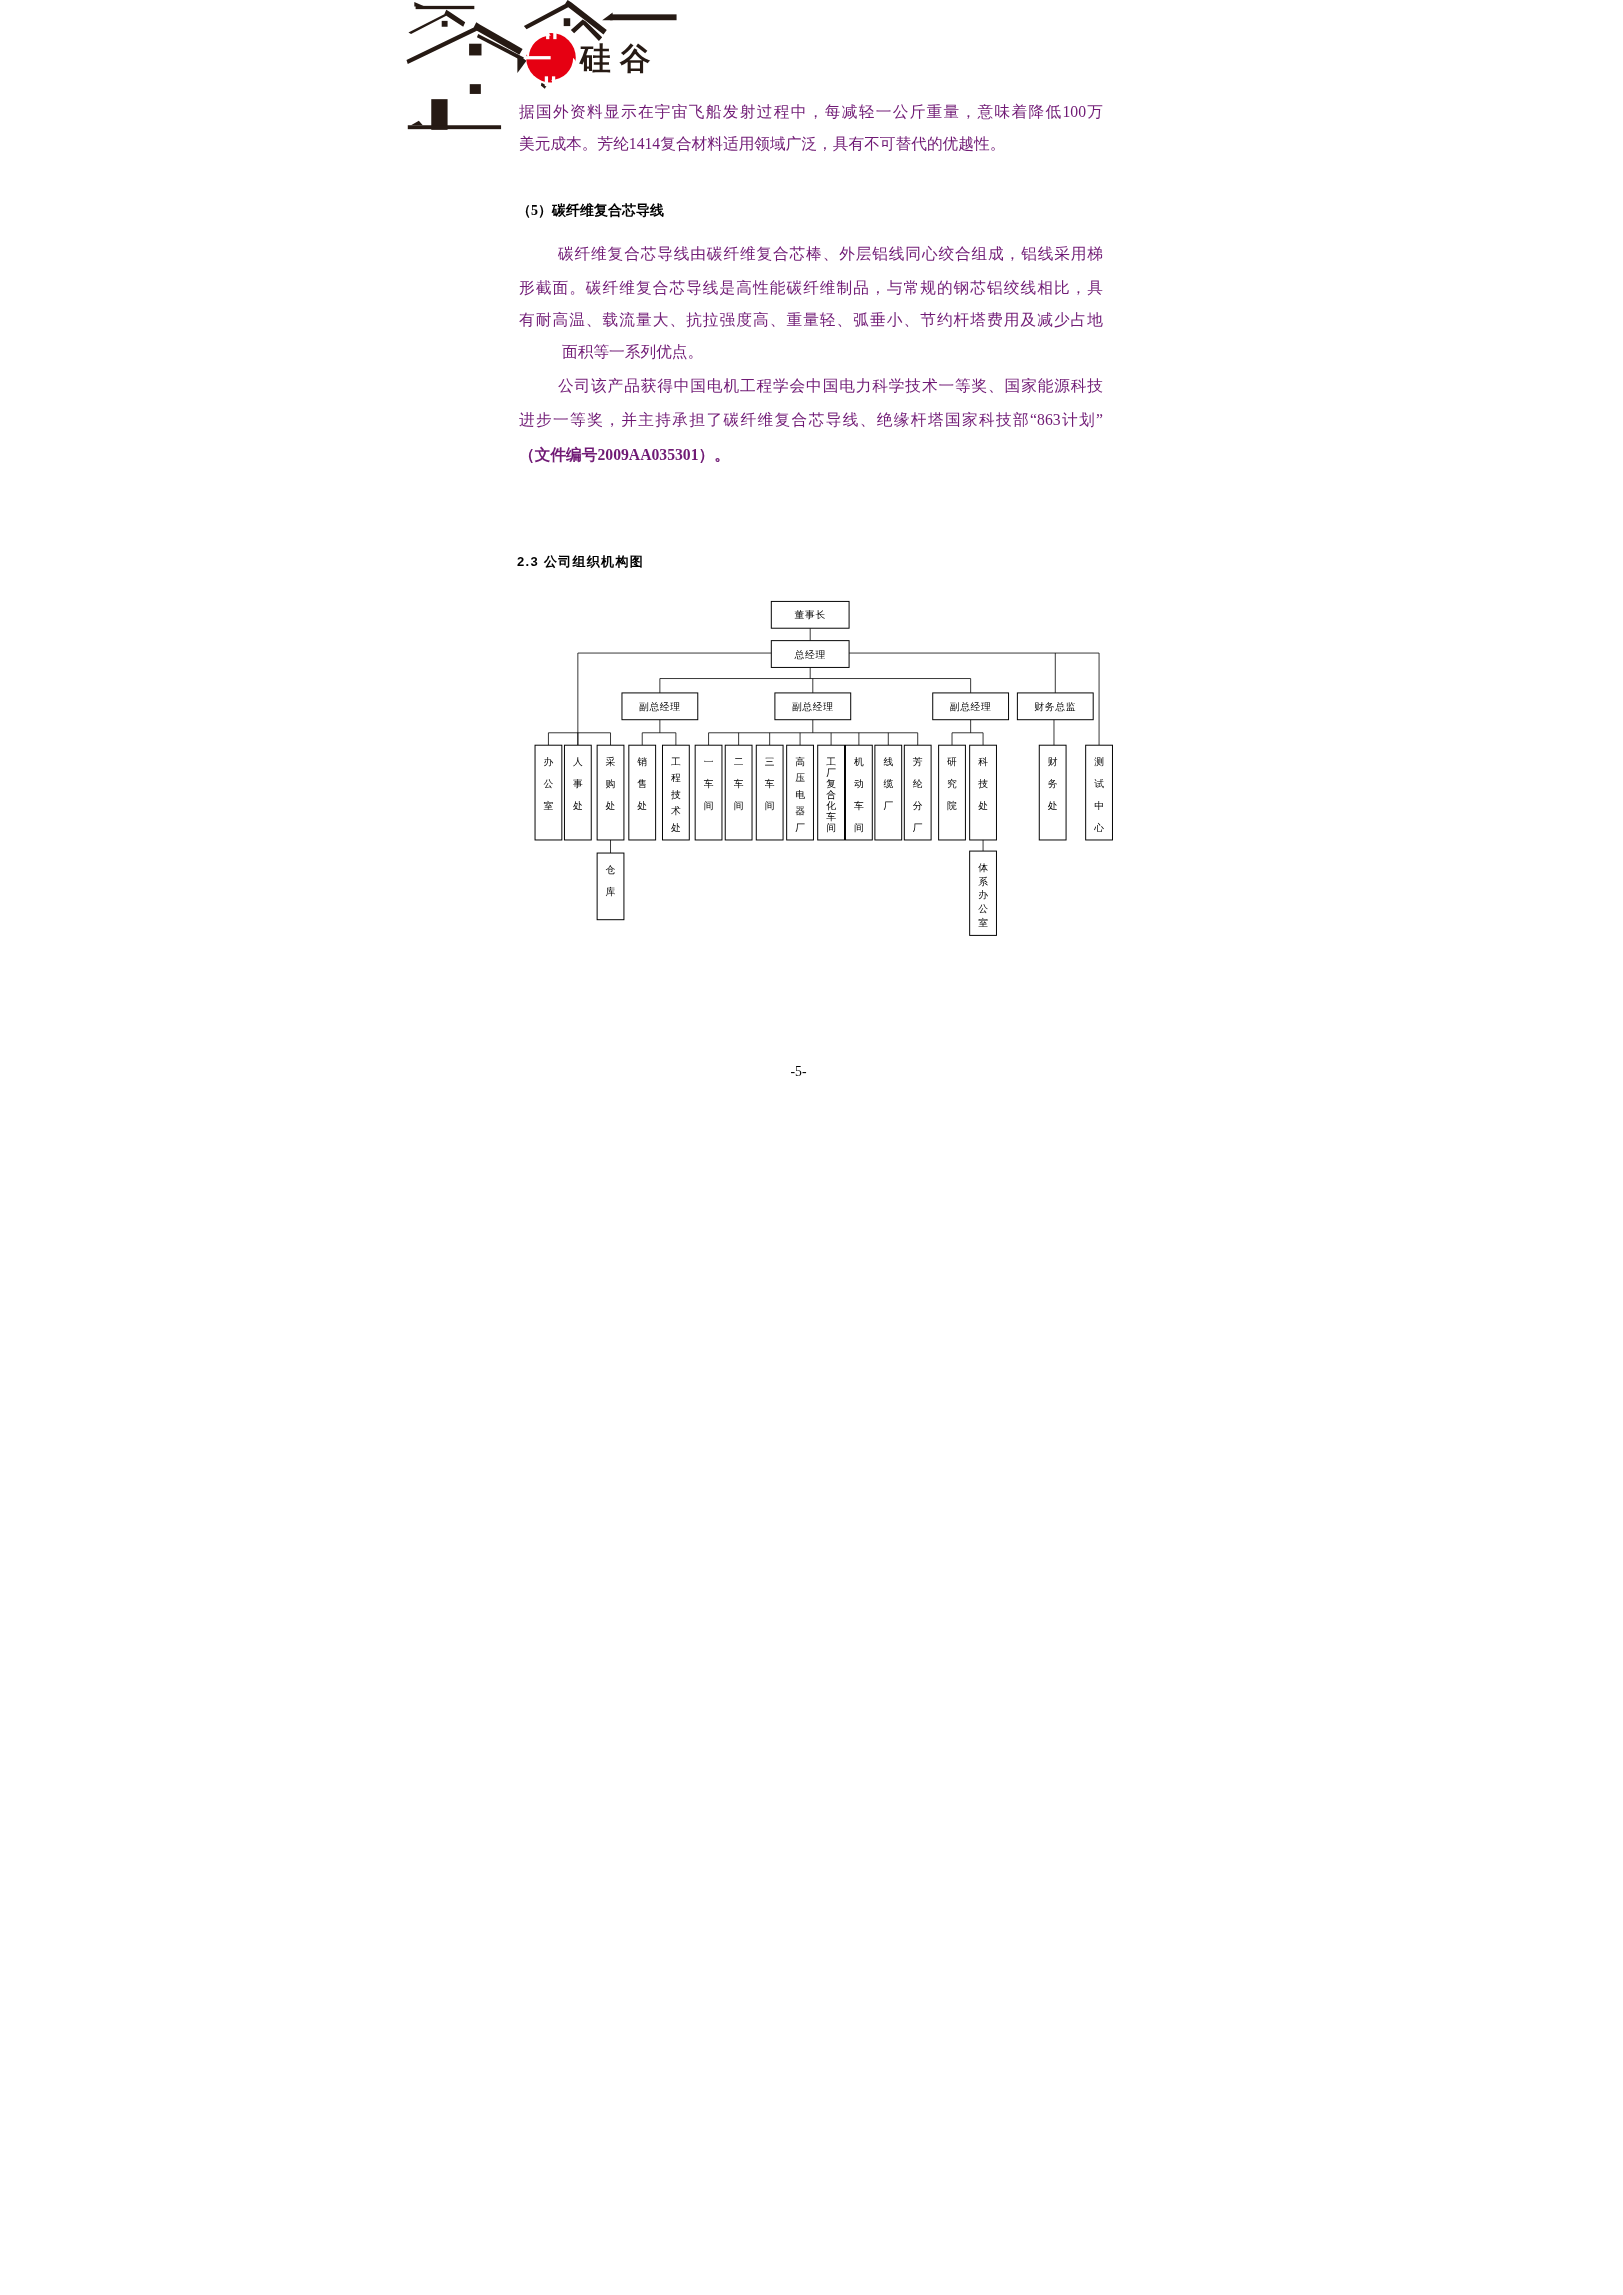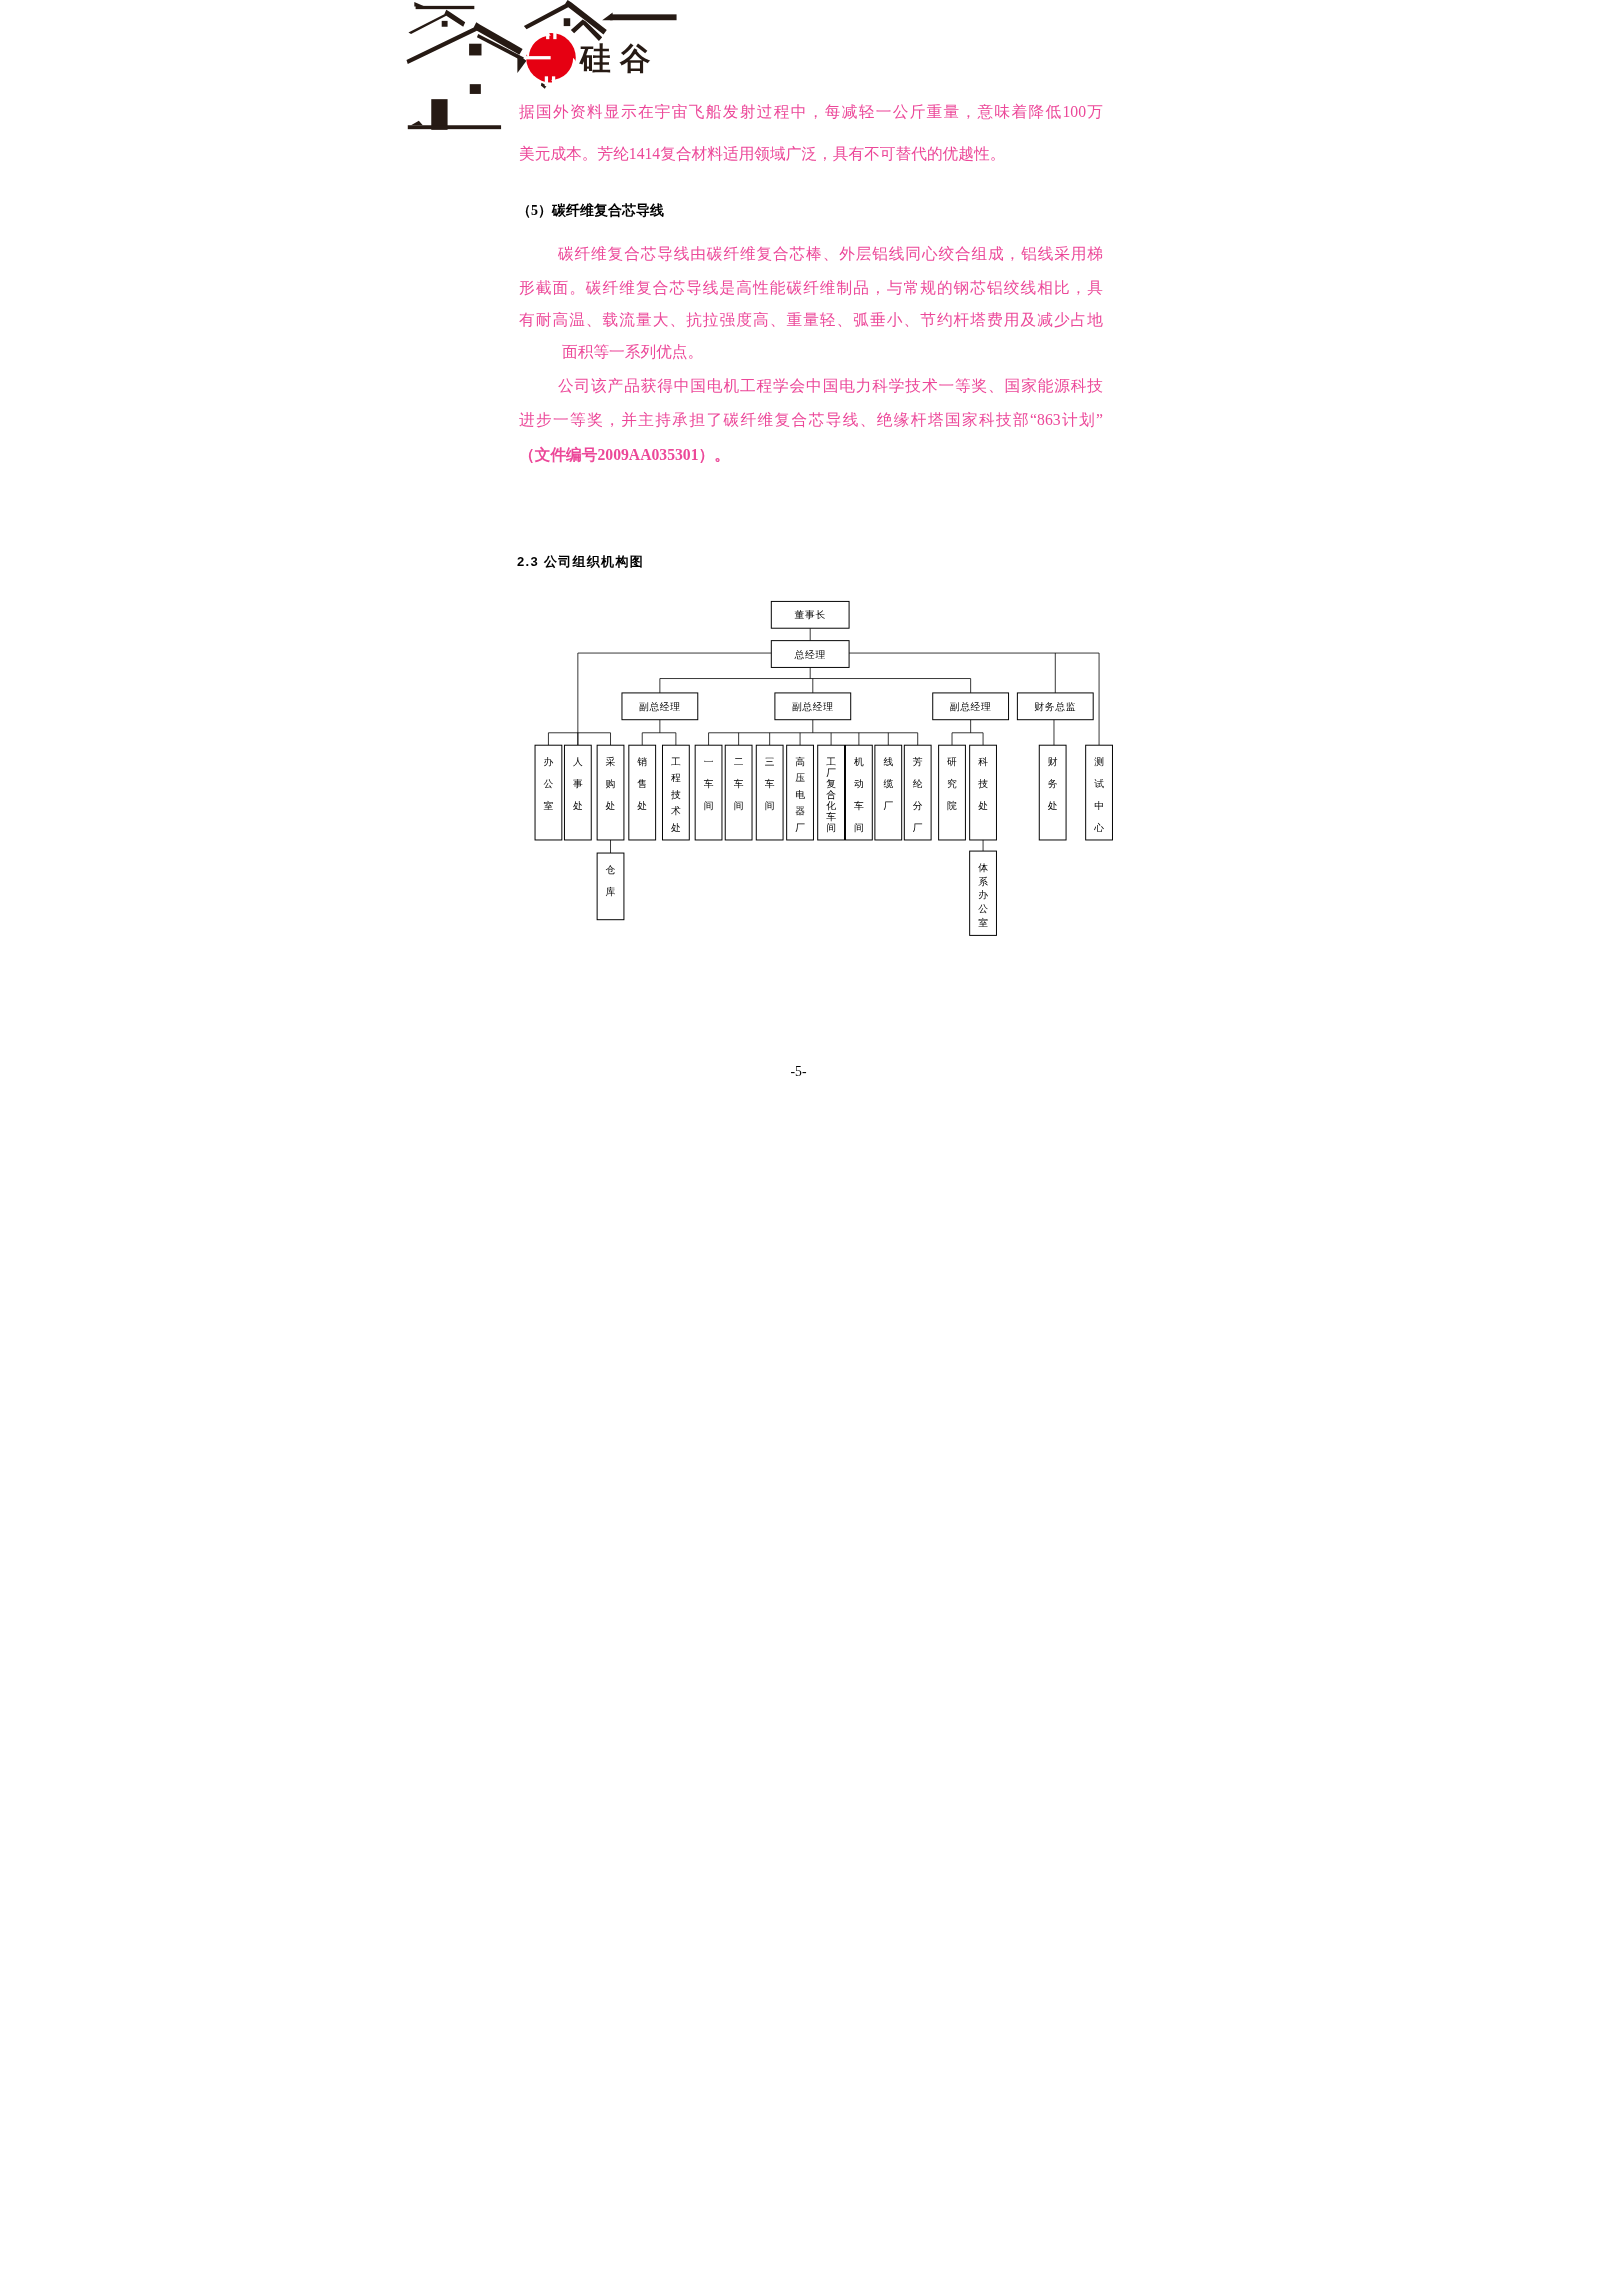--- a/index.html
+++ b/index.html
@@ -10,21 +10,21 @@
     background:#ffffff;
     overflow:hidden;
     font-family:"Liberation Serif","DejaVu Serif",serif;
     color:#000;
   }
   .line{
     position:absolute;
     left:113px;width:584px;
     height:22px;line-height:22px;
     font-size:15.7px;
-    color:#ec4899;
+    color:#701a75;
   }
   .jl{text-align:justify;text-align-last:justify;}
   .ind{text-indent:39px;}
   .h-item{
     position:absolute;left:111px;
     font-size:14px;font-weight:bold;
     font-family:"Liberation Serif","DejaVu Serif",serif;
     text-align:center;
   }
   .h-section{
@@ -84,21 +84,21 @@
       <rect x="182" y="86" width="39" height="5" fill="#ffffff"></rect>
       <rect x="214" y="45" width="5" height="15" fill="#ffffff"></rect>
       <rect x="225" y="45" width="5" height="15" fill="#ffffff"></rect>
       <rect x="212" y="117" width="5" height="15" fill="#ffffff"></rect>
       <rect x="223" y="117" width="5" height="15" fill="#ffffff"></rect>
     </g>
     <text x="266" y="106" font-size="47" font-weight="bold" font-family="Liberation Sans, DejaVu Sans, sans-serif" fill="#261a14" letter-spacing="14">硅谷</text>
   </svg>
 
   <div class="line jl" style="top:101px;">据国外资料显示在宇宙飞船发射过程中，每减轻一公斤重量，意味着降低100万</div>
-  <div class="line" style="top:143px;">美元成本。芳纶1414复合材料适用领域广泛，具有不可替代的优越性。</div>
+  <div class="line" style="top:133px;">美元成本。芳纶1414复合材料适用领域广泛，具有不可替代的优越性。</div>
 
   <div class="h-item" style="top:202px;">（5）碳纤维复合芯导线</div>
 
   <div class="line jl ind" style="top:243px;">碳纤维复合芯导线由碳纤维复合芯棒、外层铝线同心绞合组成，铝线采用梯</div>
   <div class="line jl" style="top:277px;">形截面。碳纤维复合芯导线是高性能碳纤维制品，与常规的钢芯铝绞线相比，具</div>
   <div class="line jl" style="top:309px;">有耐高温、载流量大、抗拉强度高、重量轻、弧垂小、节约杆塔费用及减少占地</div>
   <div class="line" style="top:341px;margin-left:43px;">面积等一系列优点。</div>
 
   <div class="line jl ind" style="top:375px;">公司该产品获得中国电机工程学会中国电力科学技术一等奖、国家能源科技</div>
   <div class="line jl" style="top:409px;">进步一等奖，并主持承担了碳纤维复合芯导线、绝缘杆塔国家科技部“863计划”</div>

